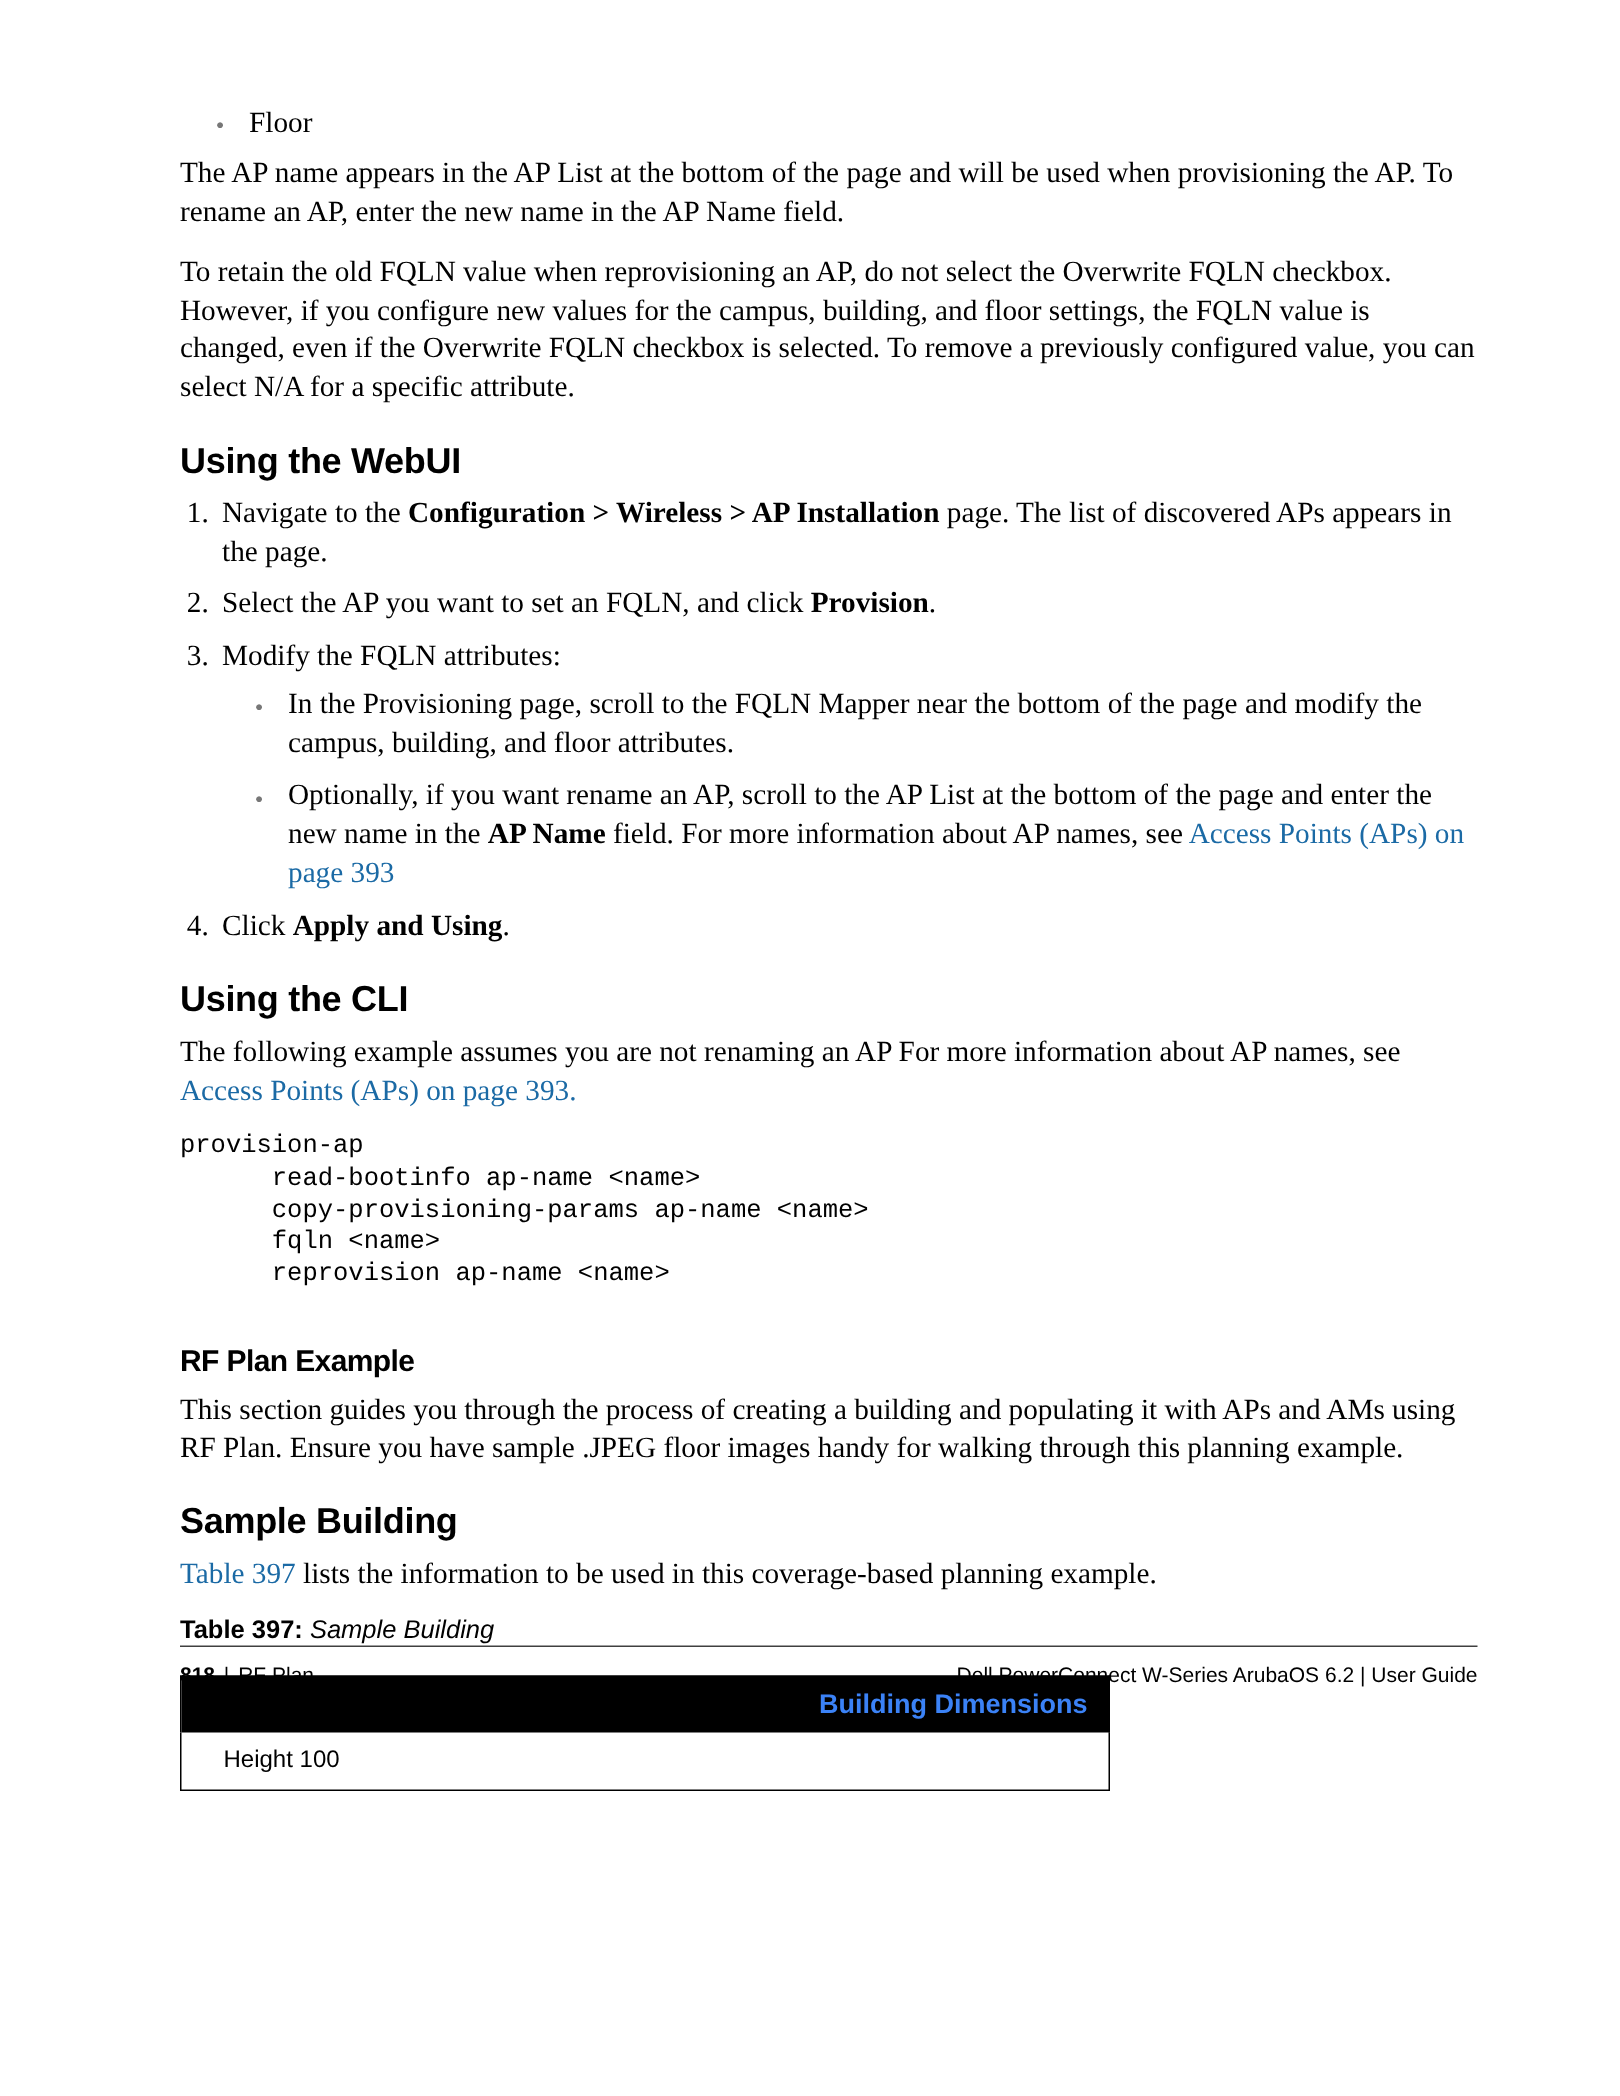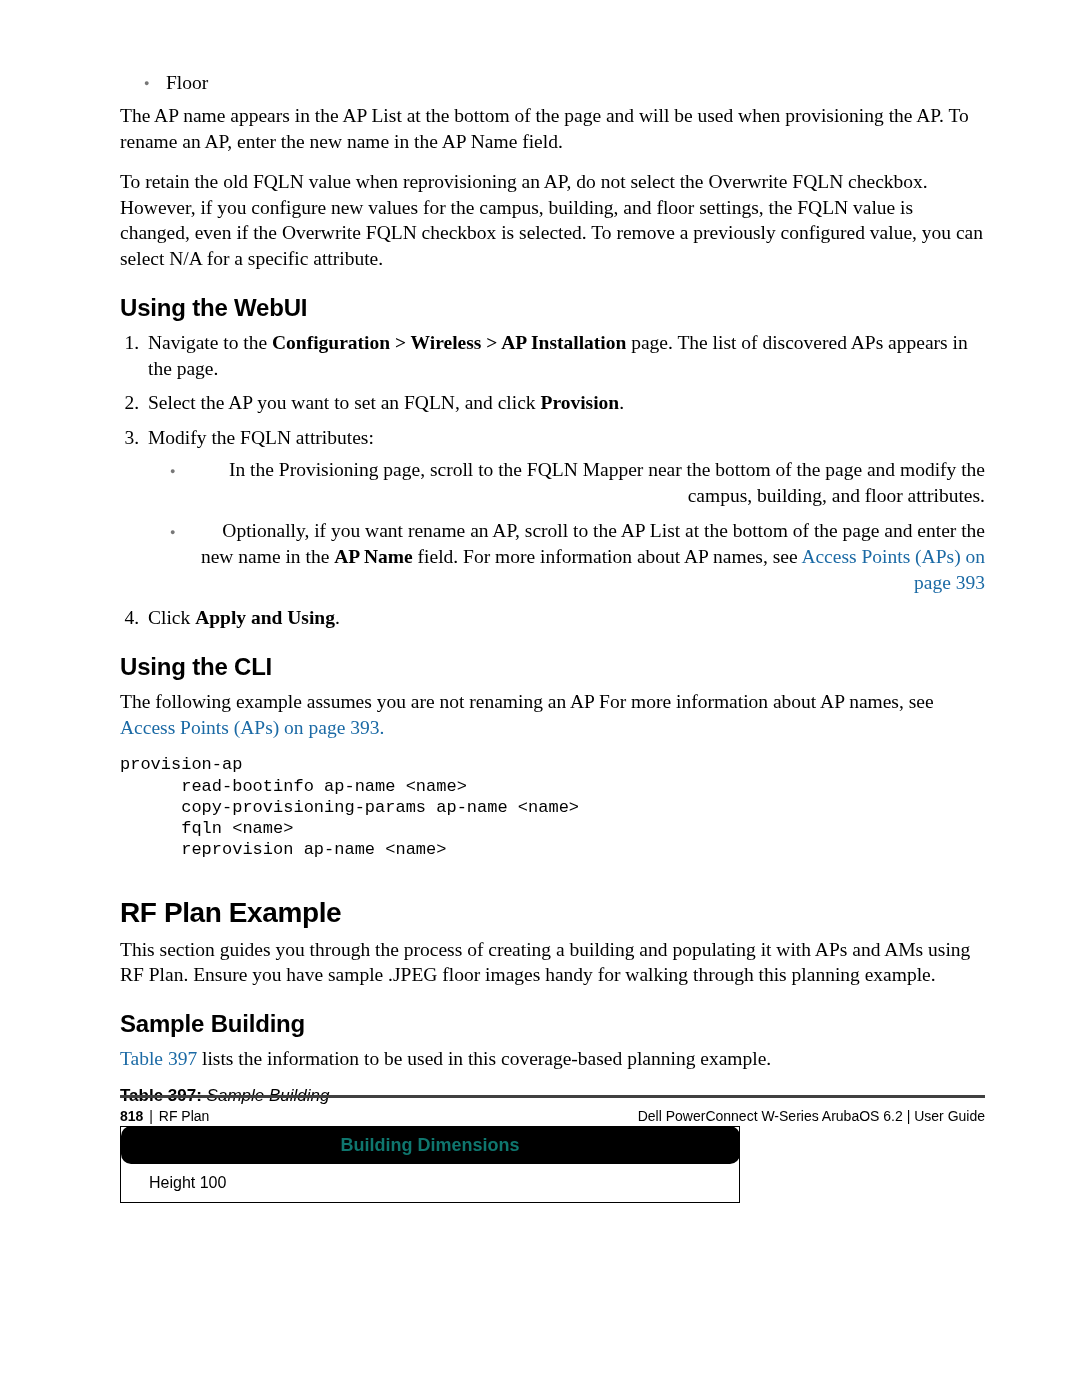--- a/index.html
+++ b/index.html
@@ -48,39 +48,38 @@
   h3.sub {
     font-family: Arial, Helvetica, sans-serif;
     font-weight: bold;
     font-size: 24px;
     margin: 22px 0 8px 0;
     letter-spacing: -0.2px;
   }
   h2.main {
     font-family: Arial, Helvetica, sans-serif;
     font-weight: bold;
-    font-size: 28px;
+    font-size: 20px;
     margin: 36px 0 8px 0;
     letter-spacing: -0.4px;
   }
   ol.num {
     margin: 0 0 8px 0;
     padding-left: 24px;
     font-size: 19.5px;
     line-height: 1.35;
   }
   ol.num > li {
     padding-left: 4px;
     margin-bottom: 8px;
   }
   ol.num ul {
     list-style: none;
     margin: 6px 0 0 0;
     padding-left: 22px;
-    text-align: right;
   }
   ol.num ul > li {
     position: relative;
     padding-left: 22px;
     margin-bottom: 8px;
   }
   ol.num ul > li::before {
     content: "\25CF";
     color: #777;
     font-size: 9px;
@@ -105,37 +104,36 @@
   .table-caption .tnum { font-weight: bold; }
   .table-caption .tname { font-style: italic; }
   table.dim {
     border-collapse: collapse;
     width: 620px;
     border: 1px solid #000;
     font-family: Arial, Helvetica, sans-serif;
   }
   table.dim th {
     background: #000;
-    color: #0f766e;
-    text-align: center;
+    color: #3b82f6;
+    text-align: right;
     padding: 8px 14px;
     font-size: 18px;
     font-weight: bold;
-    border-radius: 10px;
   }
   table.dim td {
     padding: 10px 28px;
     font-size: 16px;
   }
   .footer {
     position: absolute;
     left: 120px;
     right: 95px;
     bottom: 56px;
-    border-top: 3px solid #404040;
+    border-top: 1px solid #404040;
     padding-top: 10px;
     font-family: Arial, Helvetica, sans-serif;
     font-size: 14px;
     display: flex;
     justify-content: space-between;
   }
   .footer .fl .pnum { font-weight: bold; }
   .footer .fl .divider { padding: 0 2px; }
 </style>
 </head>

